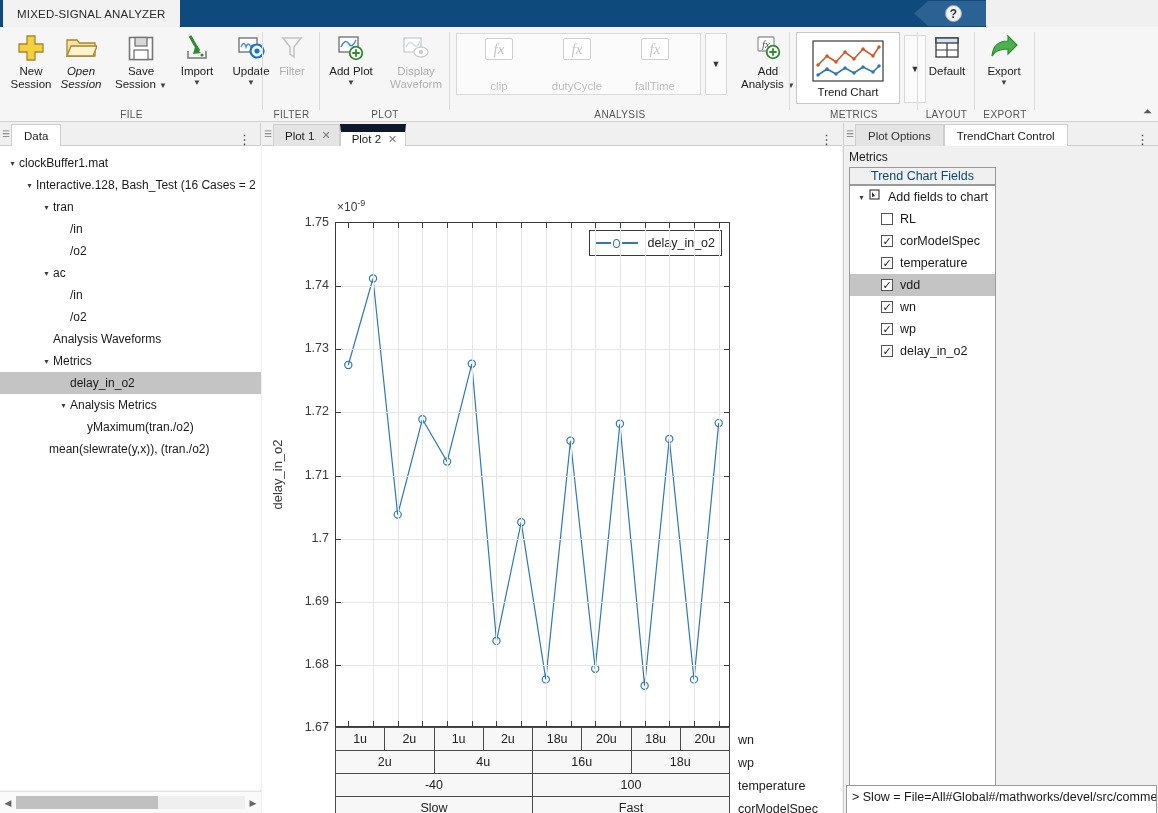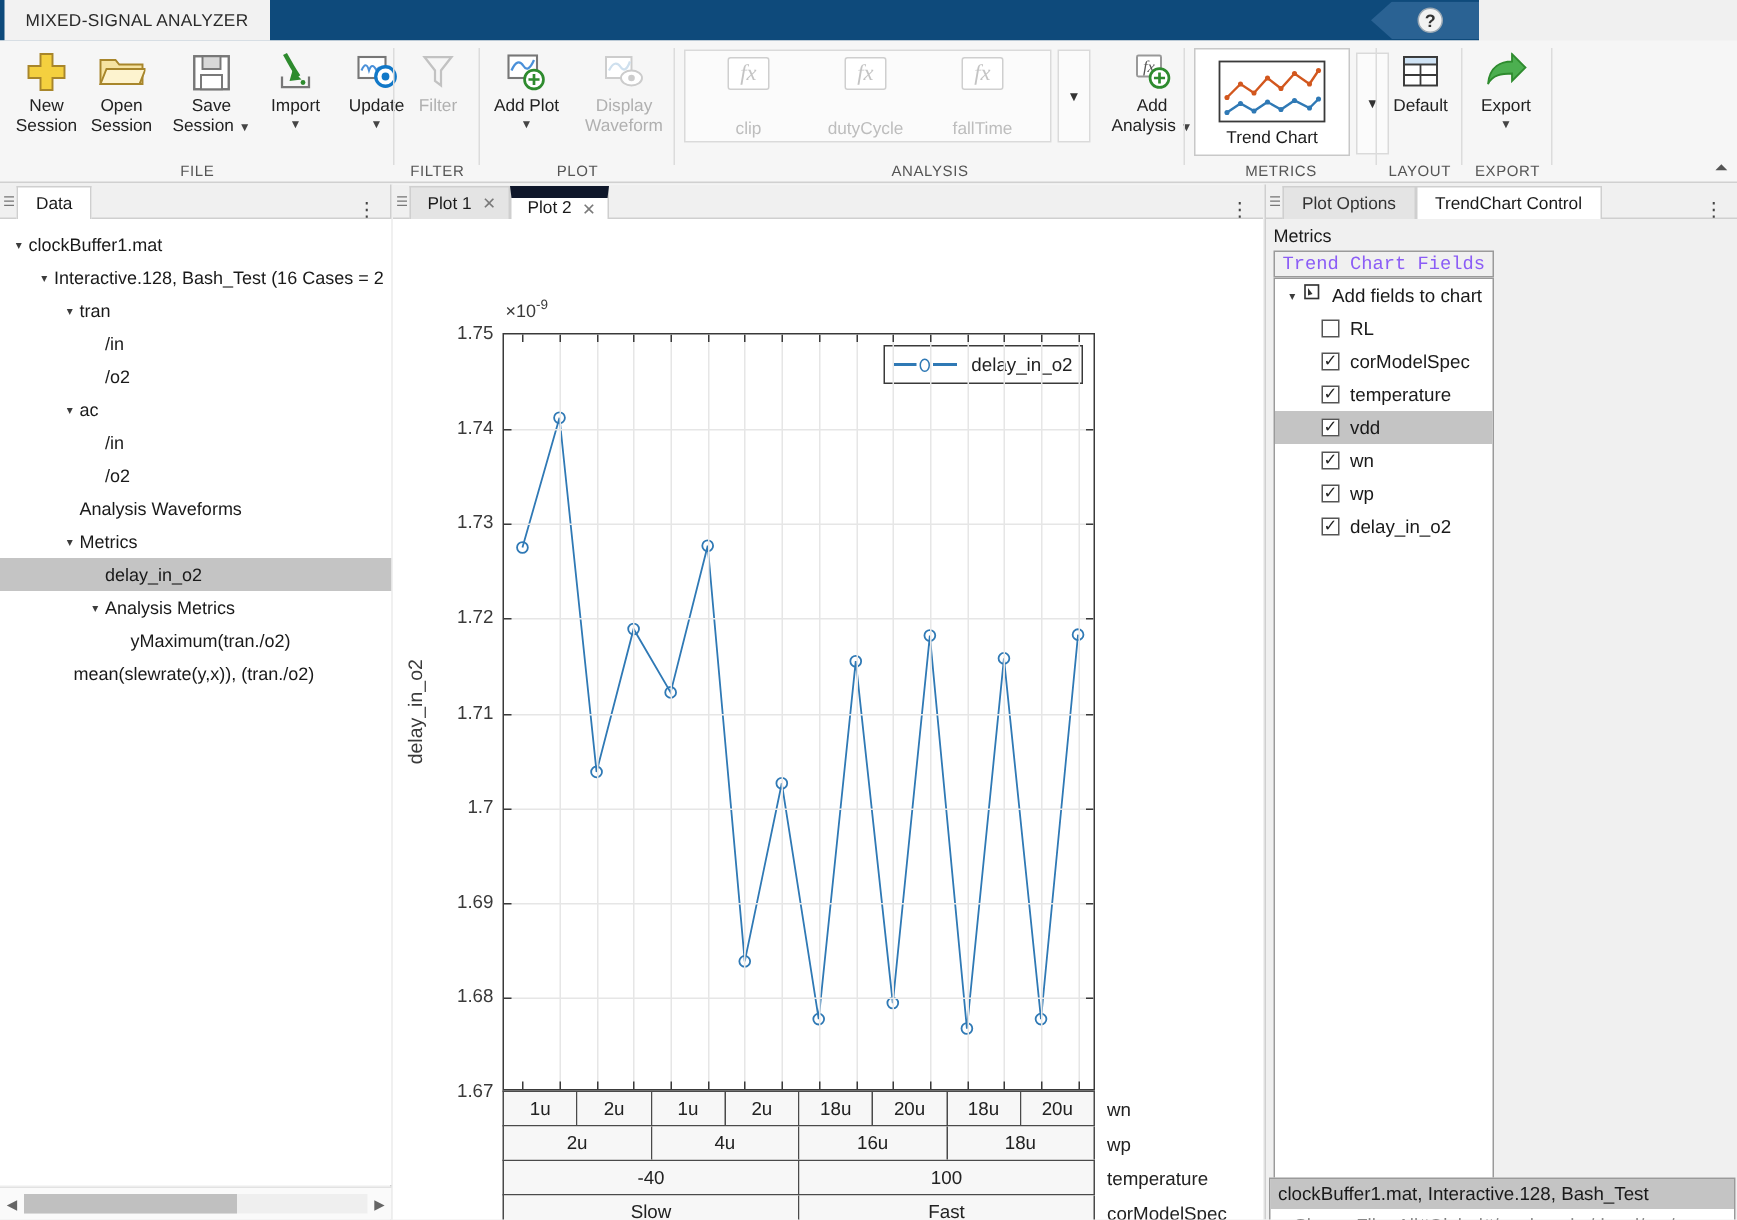--- a/index.html
+++ b/index.html
@@ -205,21 +205,21 @@
     background:#f0f0f0; border-left:1px solid #cfcfcf;
   }
   .metrics-hdr {
     position:absolute; left:1px; top:23px; width:313px; height:21px;
     display:flex; align-items:center; padding-left:4px;
     font-size:12px; color:#1a1a1a; background:#f0f0f0;
   }
   .sect-hdr {
     height:18px; border:1px solid #9a9a9a; background:#f0f0f0;
     display:flex; align-items:center; justify-content:center;
-    font-size:12.5px; color:#8b5cf6;font-family:Liberation Mono, monospace;
+    font-size:12.5px; color:#0c4a6e;
   }
   .listbox { border:1px solid #9a9a9a; background:#fff; overflow:hidden; }
   .litem {
     height:22px; display:flex; align-items:center; padding-left:5px;
     font-size:12.5px; color:#1a1a1a; white-space:nowrap;
   }
   .litem.sel { background:#c4c4c4; }
   .cbx {
     width:12px; height:12px; border:1px solid #555; background:#fff;
     display:inline-flex; align-items:center; justify-content:center;
@@ -259,21 +259,21 @@
       <div class="rbtn" style="left:2px;">
         <div class="ico">
           <svg width="30" height="30" viewBox="0 0 30 30">
             <path d="M11 3 h8 v8 h8 v8 h-8 v8 h-8 v-8 h-8 v-8 h8 z" fill="#f4d03f" stroke="#a8862b" stroke-width="1.3"></path>
           </svg>
         </div>
         <div class="lbl">New</div>
         <div class="lbl">Session</div>
       </div>
 
-      <div class="rbtn" style="left:52px;">
+      <div class="rbtn" style="left:52px;font-style:italic;">
         <div class="ico">
           <svg width="32" height="28" viewBox="0 0 32 28">
             <path d="M2 6 h10 l2.5 3 h15.5 v13 h-28 z" fill="#f6e3a1" stroke="#a8862b" stroke-width="1.3"></path>
             <path d="M2 22 l4 -10 h26 l-4 10 z" fill="#fdf3cf" stroke="#a8862b" stroke-width="1.3"></path>
           </svg>
         </div>
         <div class="lbl">Open</div>
         <div class="lbl">Session</div>
       </div>
 
@@ -757,21 +757,20 @@
           </div>
           <div class="litem">
             <span style="width: 26px; display: inline-block; flex: 0 0 26px;"></span>
             <span class="cbx">✓</span>
             <span>delay_in_o2</span>
           </div>
         </div>
     </div>
 
     <div class="logbox" style="left:2px; top:662px; width:311px; height:148px;">
-      <div class="log-hdr">clockBuffer1.mat, Interactive.128, Bash_Test</div>
       <div id="log-lines">
           <div class="log-line">&gt; Slow = File=All#Global#/mathworks/devel/src/commercial</div>
         </div>
 
     </div>
   </div>
 
 </div>
 
 </body></html>

